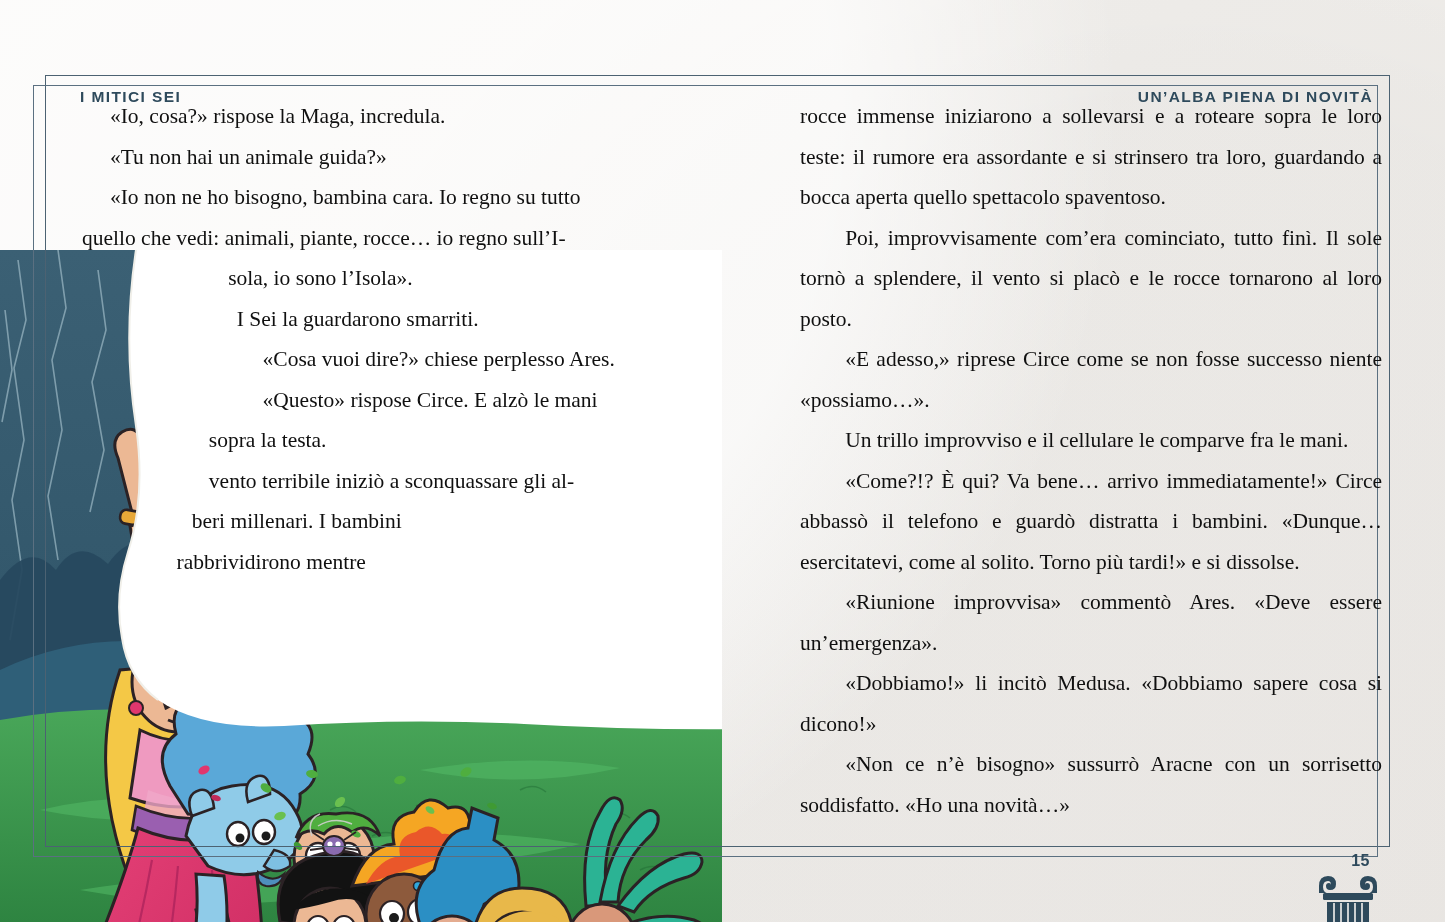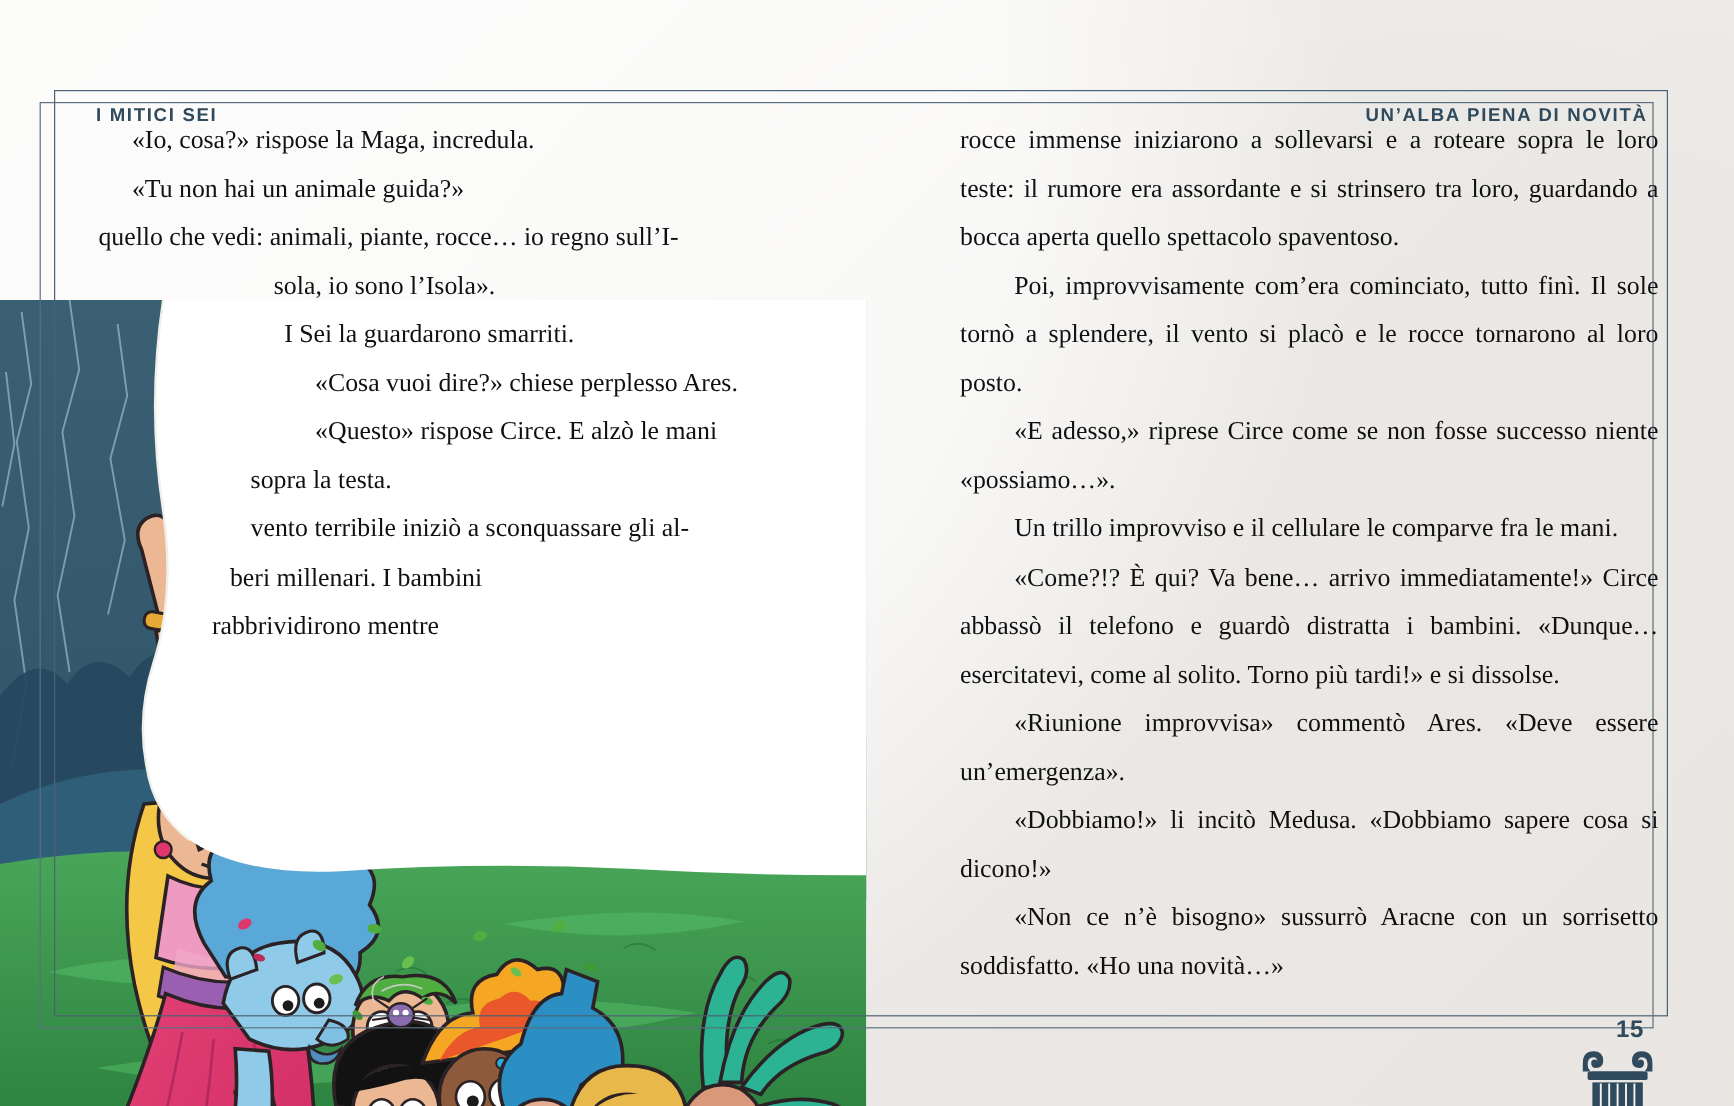--- a/index.html
+++ b/index.html
@@ -57,21 +57,21 @@
   .col p{margin:0;}
   .col-left{left:82px;top:96px;width:596px;}
   .col-right{left:800px;top:96px;width:582px;}
   .indent{text-indent:2.1em;}
   .noindent{text-indent:0;}
 
   
   .folio{
     position:absolute;right:75px;bottom:52px;
     font-family:"Liberation Sans",sans-serif;
-    font-weight:bold;font-size:20px;color:#2e4a5c;letter-spacing:.5px;
+    font-weight:bold;font-size:16px;color:#2e4a5c;letter-spacing:.5px;
     z-index:5;
   }
   .colicon{
     position:absolute;right:62px;bottom:0px;width:70px;height:52px;z-index:5;
   }
 </style>
 </head>
 <body>
 
 <div class="paper-grain"></div>
@@ -388,20 +388,21 @@
   </g>
 </svg>
 </div>
 
 <div class="frame-outer"></div>
 <div class="frame-inner"></div>
 
 <div class="col col-left">
   <div style="text-indent:1.3em;">«Io, cosa?» rispose la Maga, incredula.</div>
   <div style="text-indent:1.3em;">«Tu non hai un animale guida?»</div>
+  <div style="text-indent:1.3em;">«Io non ne ho bisogno, bambina cara. Io regno su tutto</div>
   <div>quello che vedi: animali, piante, rocce… io regno sull’I-</div>
   <div style="text-indent:6.8em;">sola, io sono l’Isola».</div>
   <div style="text-indent:7.2em;">I Sei la guardarono smarriti.</div>
   <div style="text-indent:8.4em;">«Cosa vuoi dire?» chiese perplesso Ares.</div>
   <div style="text-indent:8.4em;">«Questo» rispose Circe. E alzò le mani</div>
   <div style="text-indent:5.9em;">sopra la testa.</div>
   <div style="text-indent:5.9em;">vento terribile iniziò a sconquassare gli al-</div>
   <div style="text-indent:5.1em;">beri millenari. I bambini</div>
   <div style="text-indent:4.4em;">rabbrividirono mentre</div>
 </div>

